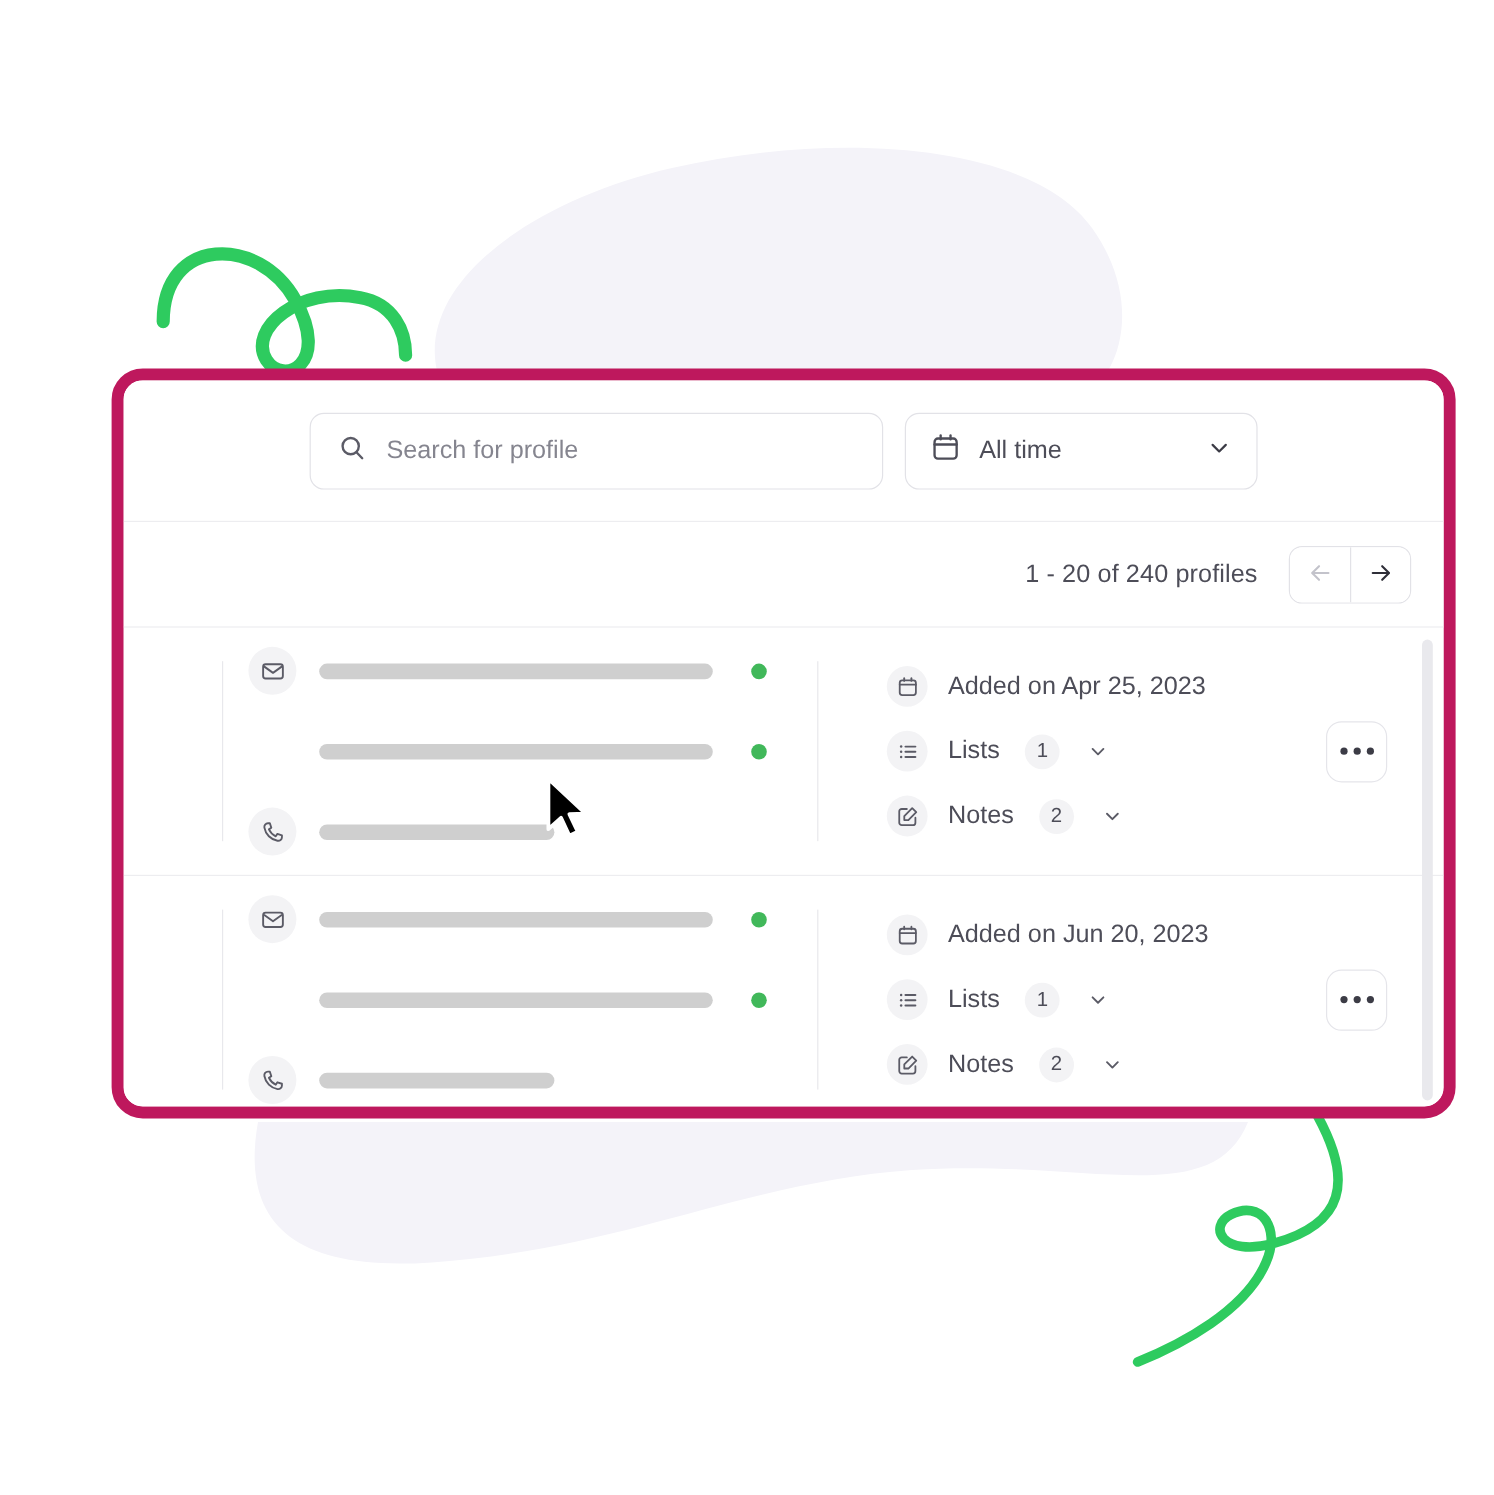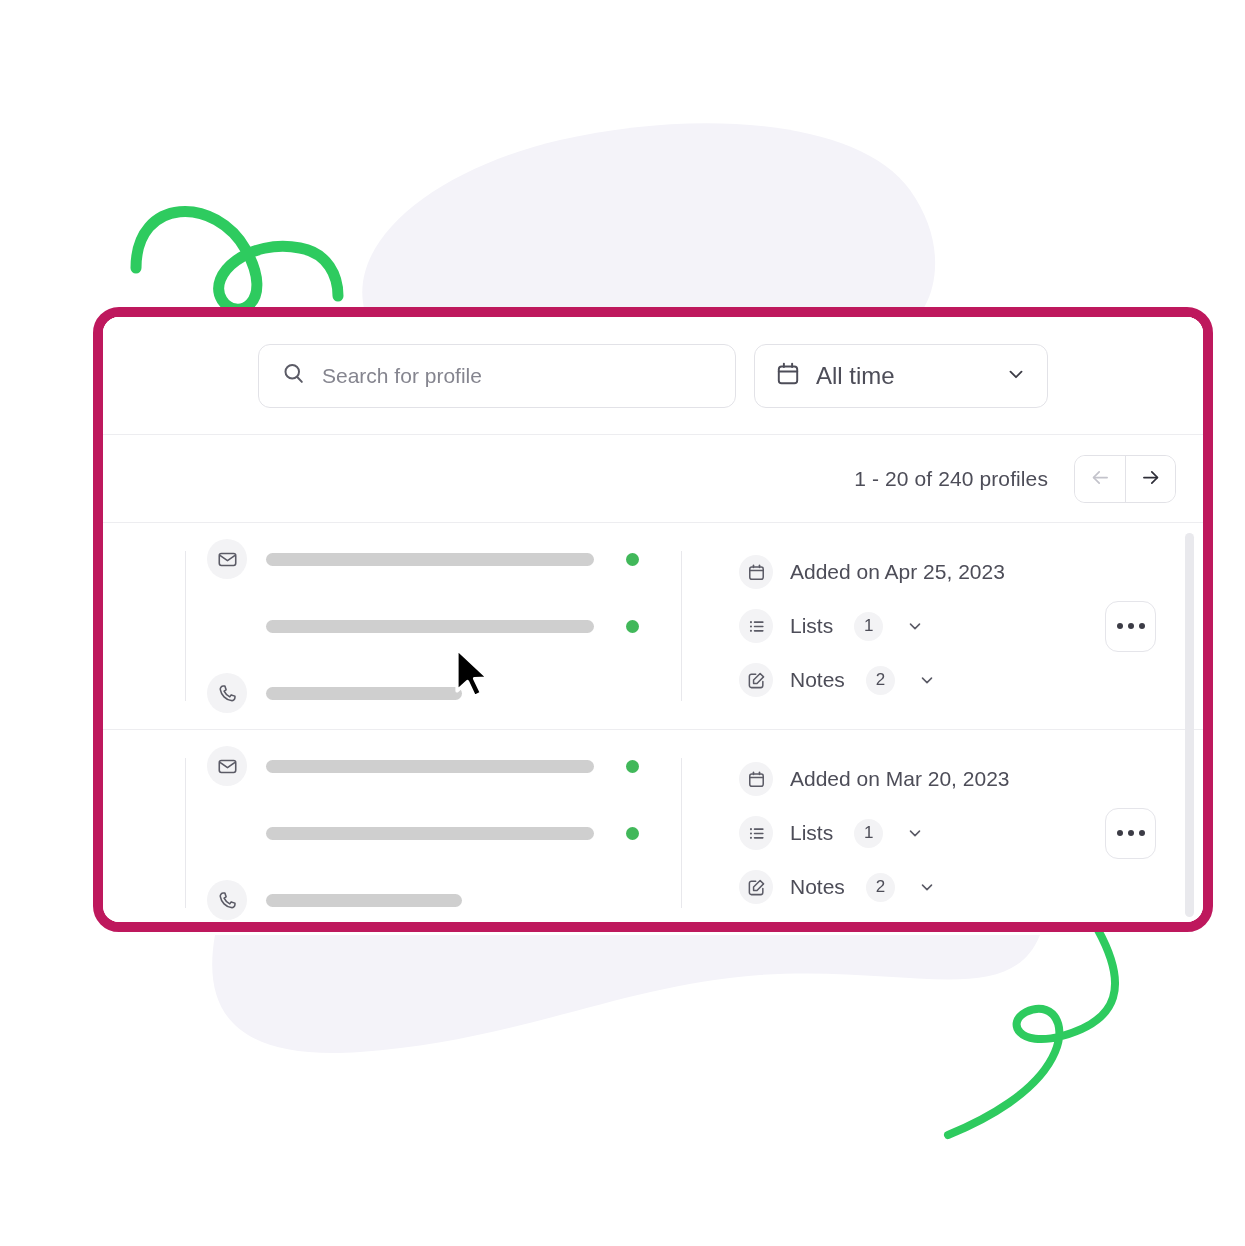--- a/index.html
+++ b/index.html
@@ -91,21 +91,21 @@
     border-radius: 12px;
     display: flex;
     align-items: center;
     gap: 15px;
     padding: 0 20px;
     background: #fff;
     cursor: pointer;
   }
 
   .date-filter-label {
-    font-size: 24px;
+    font-size: 21px;
     color: #4d4d58;
     flex: 1;
   }
 
   
   .pager {
     height: 88px;
     display: flex;
     align-items: center;
     justify-content: flex-end;
@@ -528,21 +528,21 @@
           <div class="meta-col">
             <div class="meta-line">
               <span class="meta-icon">
                 <svg width="19" height="19" viewBox="0 0 24 24" fill="none" stroke="#5b5b66" stroke-width="1.9" stroke-linecap="round">
                   <rect x="3.5" y="5" width="17" height="15.5" rx="2.6"></rect>
                   <line x1="3.5" y1="9.6" x2="20.5" y2="9.6"></line>
                   <line x1="8.2" y1="2.8" x2="8.2" y2="5.6"></line>
                   <line x1="15.8" y1="2.8" x2="15.8" y2="5.6"></line>
                 </svg>
               </span>
-              <span class="meta-label">Added on Mar 20, 2023</span>
+              <span class="meta-label">Added on Jun 20, 2023</span>
             </div>
 
             <div class="meta-line">
               <span class="meta-icon">
                 <svg width="19" height="19" viewBox="0 0 24 24" fill="none" stroke="#5b5b66" stroke-width="2" stroke-linecap="round">
                   <line x1="9.5" y1="6.5" x2="20" y2="6.5"></line>
                   <line x1="9.5" y1="12" x2="20" y2="12"></line>
                   <line x1="9.5" y1="17.5" x2="20" y2="17.5"></line>
                   <circle cx="5" cy="6.5" r="1.3" fill="#5b5b66" stroke="none"></circle>
                   <circle cx="5" cy="12" r="1.3" fill="#5b5b66" stroke="none"></circle>

